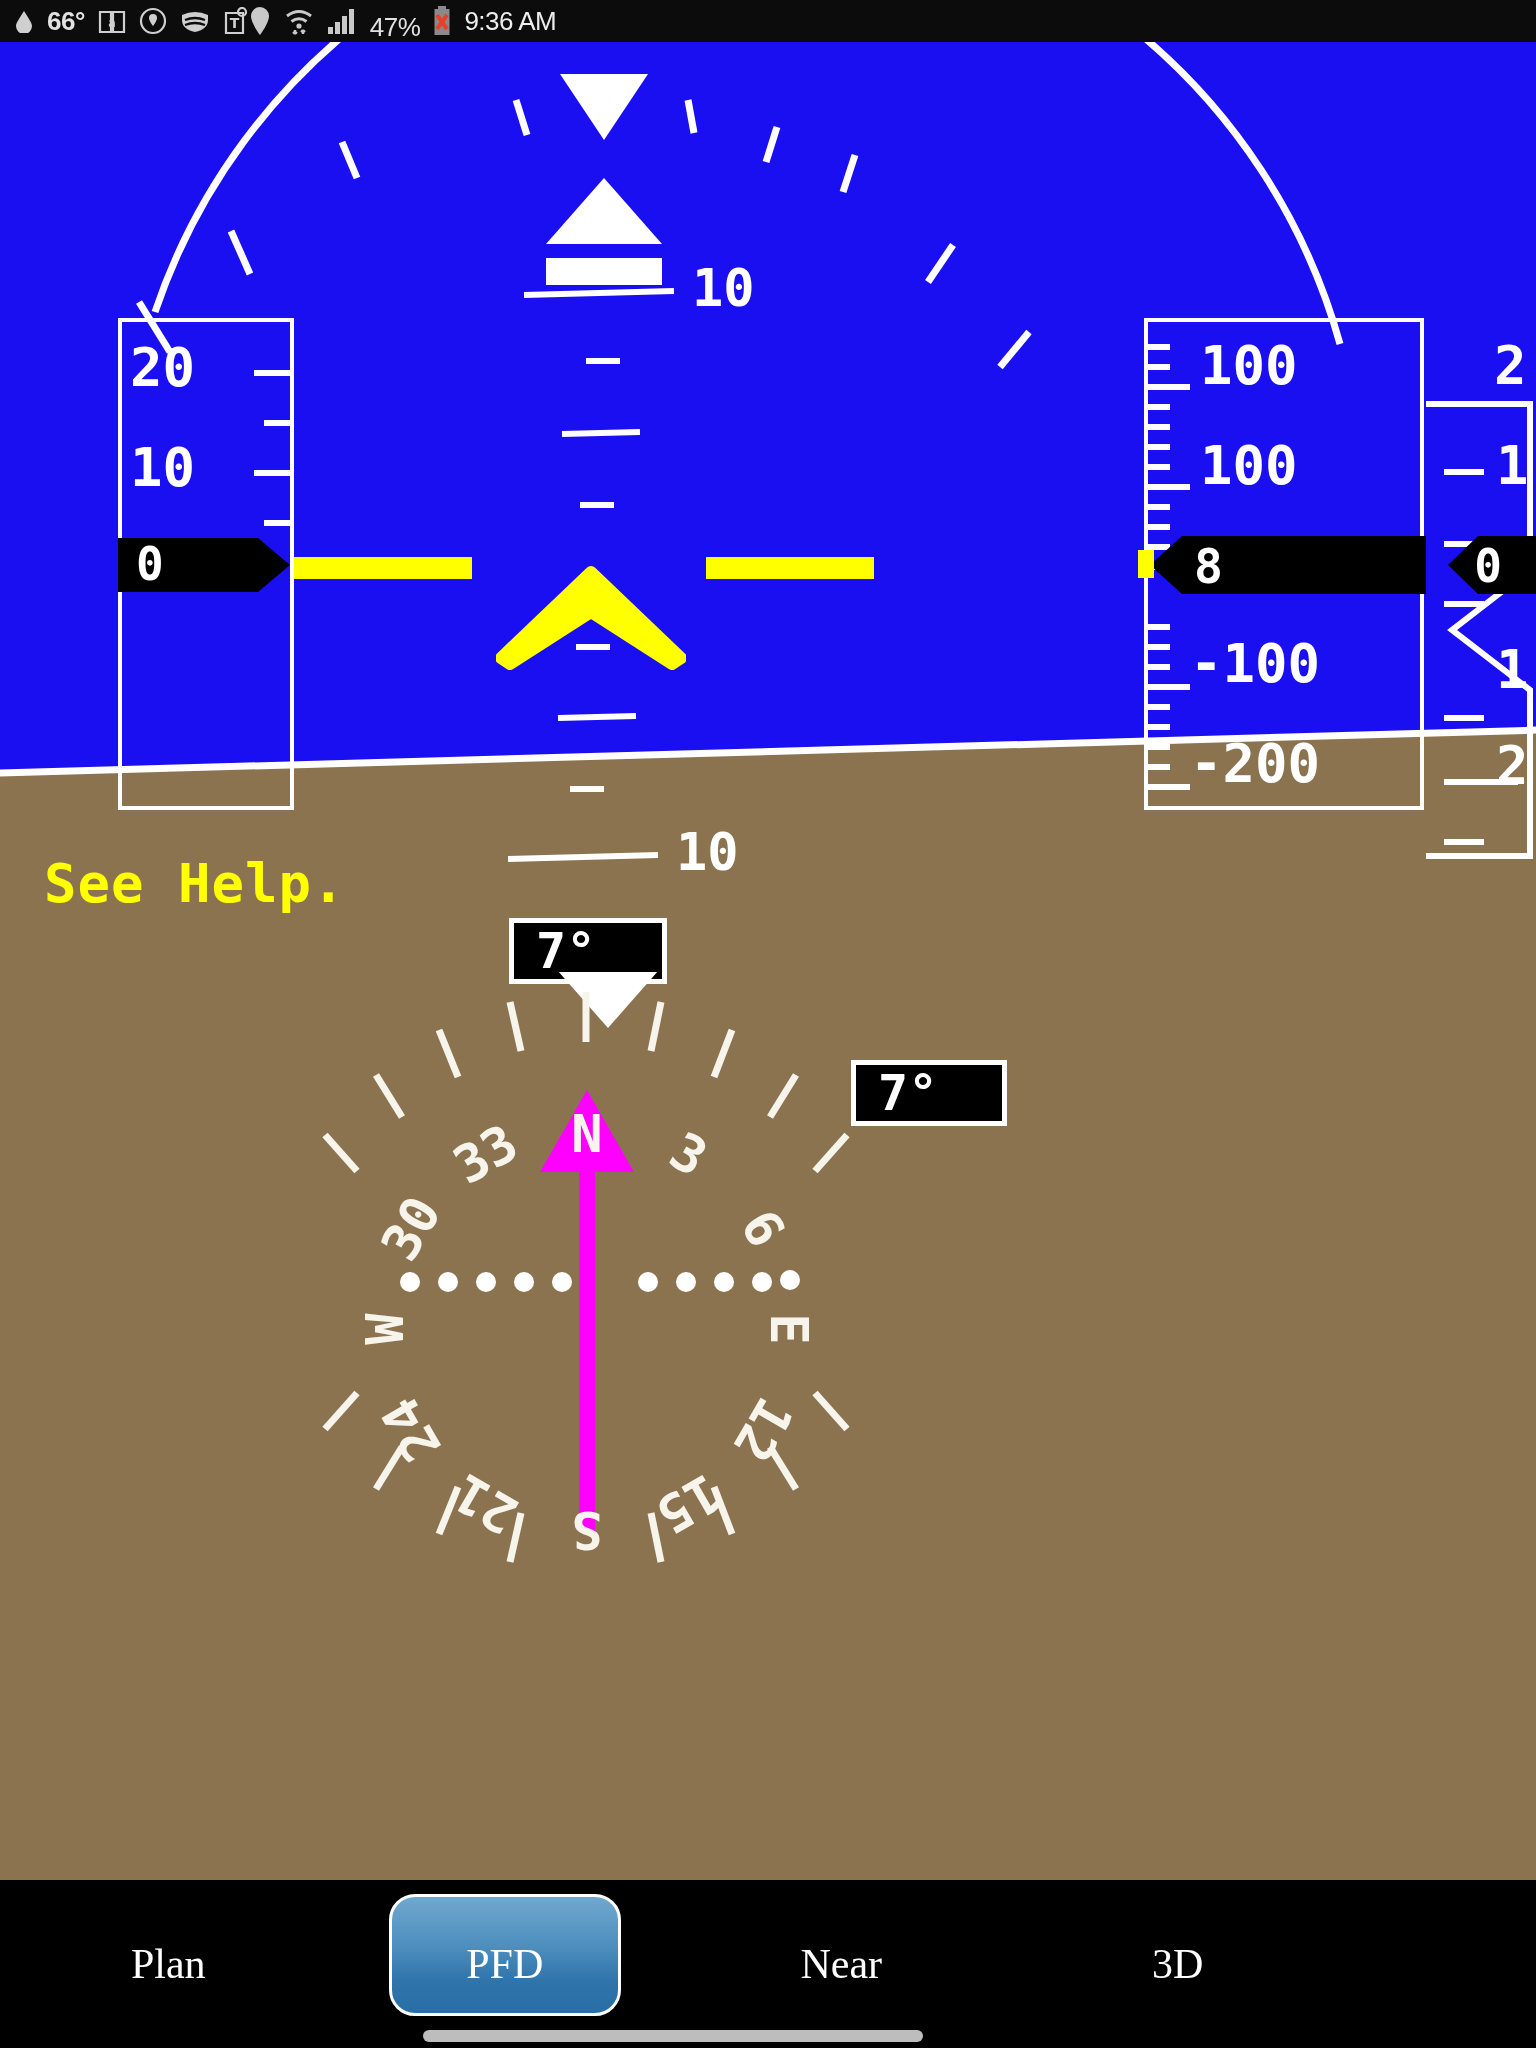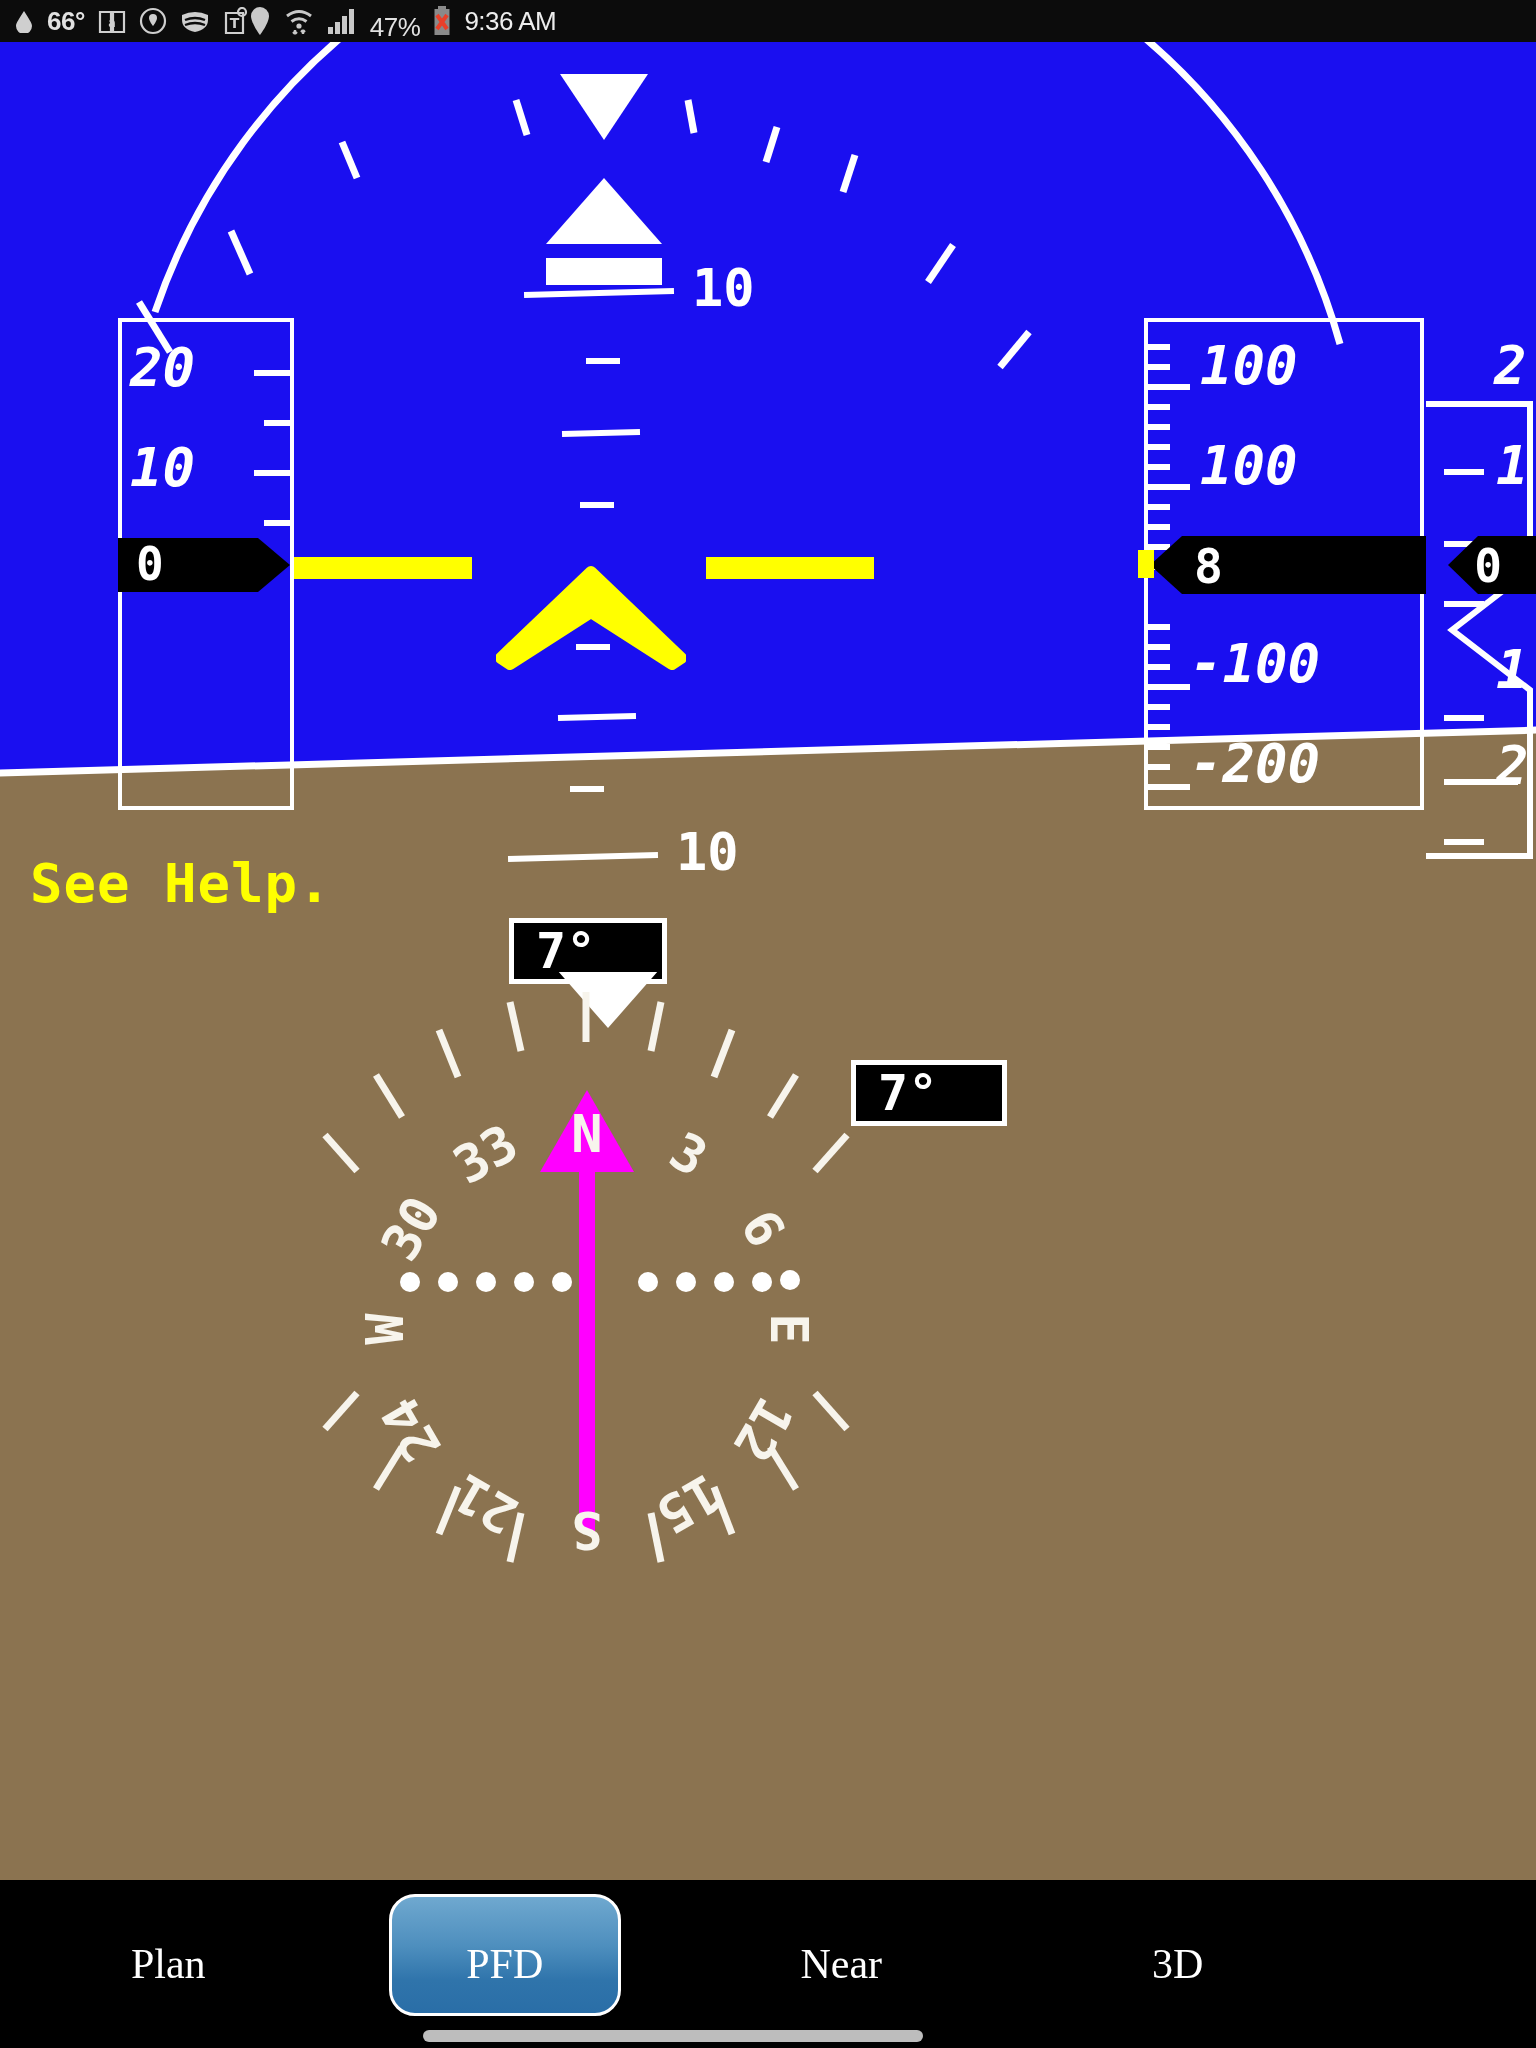--- a/index.html
+++ b/index.html
@@ -50,27 +50,27 @@
   
   .wingbar { position:absolute; background:#ffff00; height:22px; }
   .ac-sym { position:absolute; }
 
   
   .tape {
     position:absolute; border:4px solid #ffffff;
   }
   .tape-num {
     position:absolute; font-size:54px; font-weight:bold; color:#fff;
-    font-family:"DejaVu Sans Mono", monospace; white-space:nowrap;font-style:italic;
+    font-family:"DejaVu Sans Mono", monospace; white-space:nowrap;
   }
   .tick { position:absolute; background:#fff; height:6px; }
 
   
   .help-text {
-    position:absolute; left:30px; top:810px;
+    position:absolute; left:44px; top:810px;
     color:#ffff00; font-size:54px; font-weight:bold;
     font-family:"DejaVu Sans Mono", monospace; letter-spacing:1px;
   }
 
   
   .deg-box {
     position:absolute; background:#000; border:5px solid #fff;
     display:flex; align-items:center; padding-left:22px;
   }
   .deg-box span {

